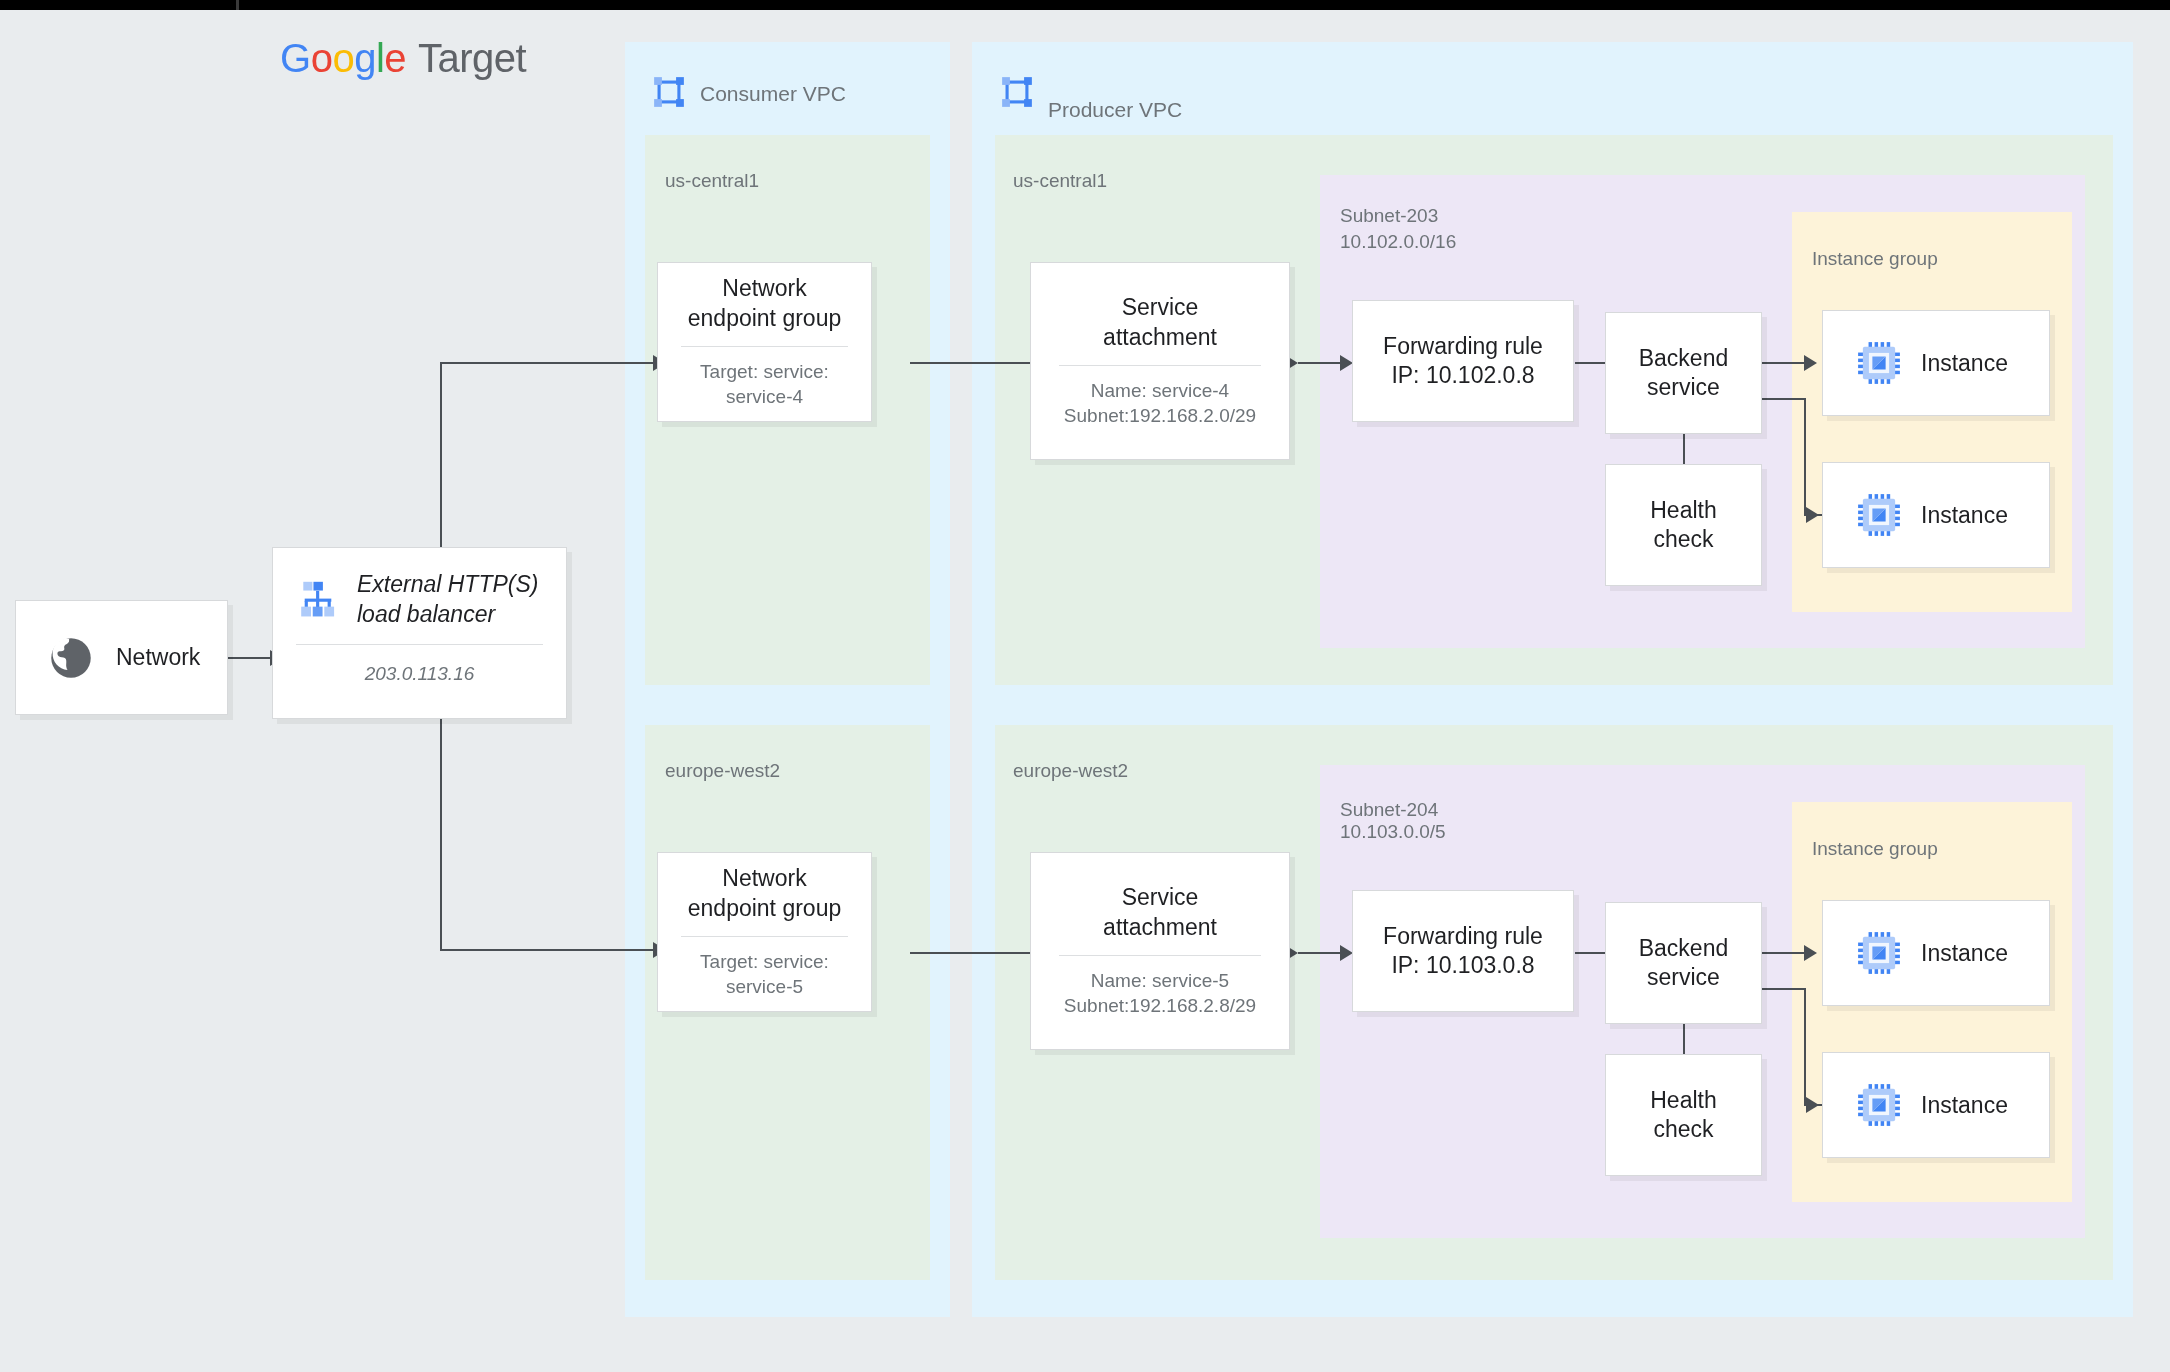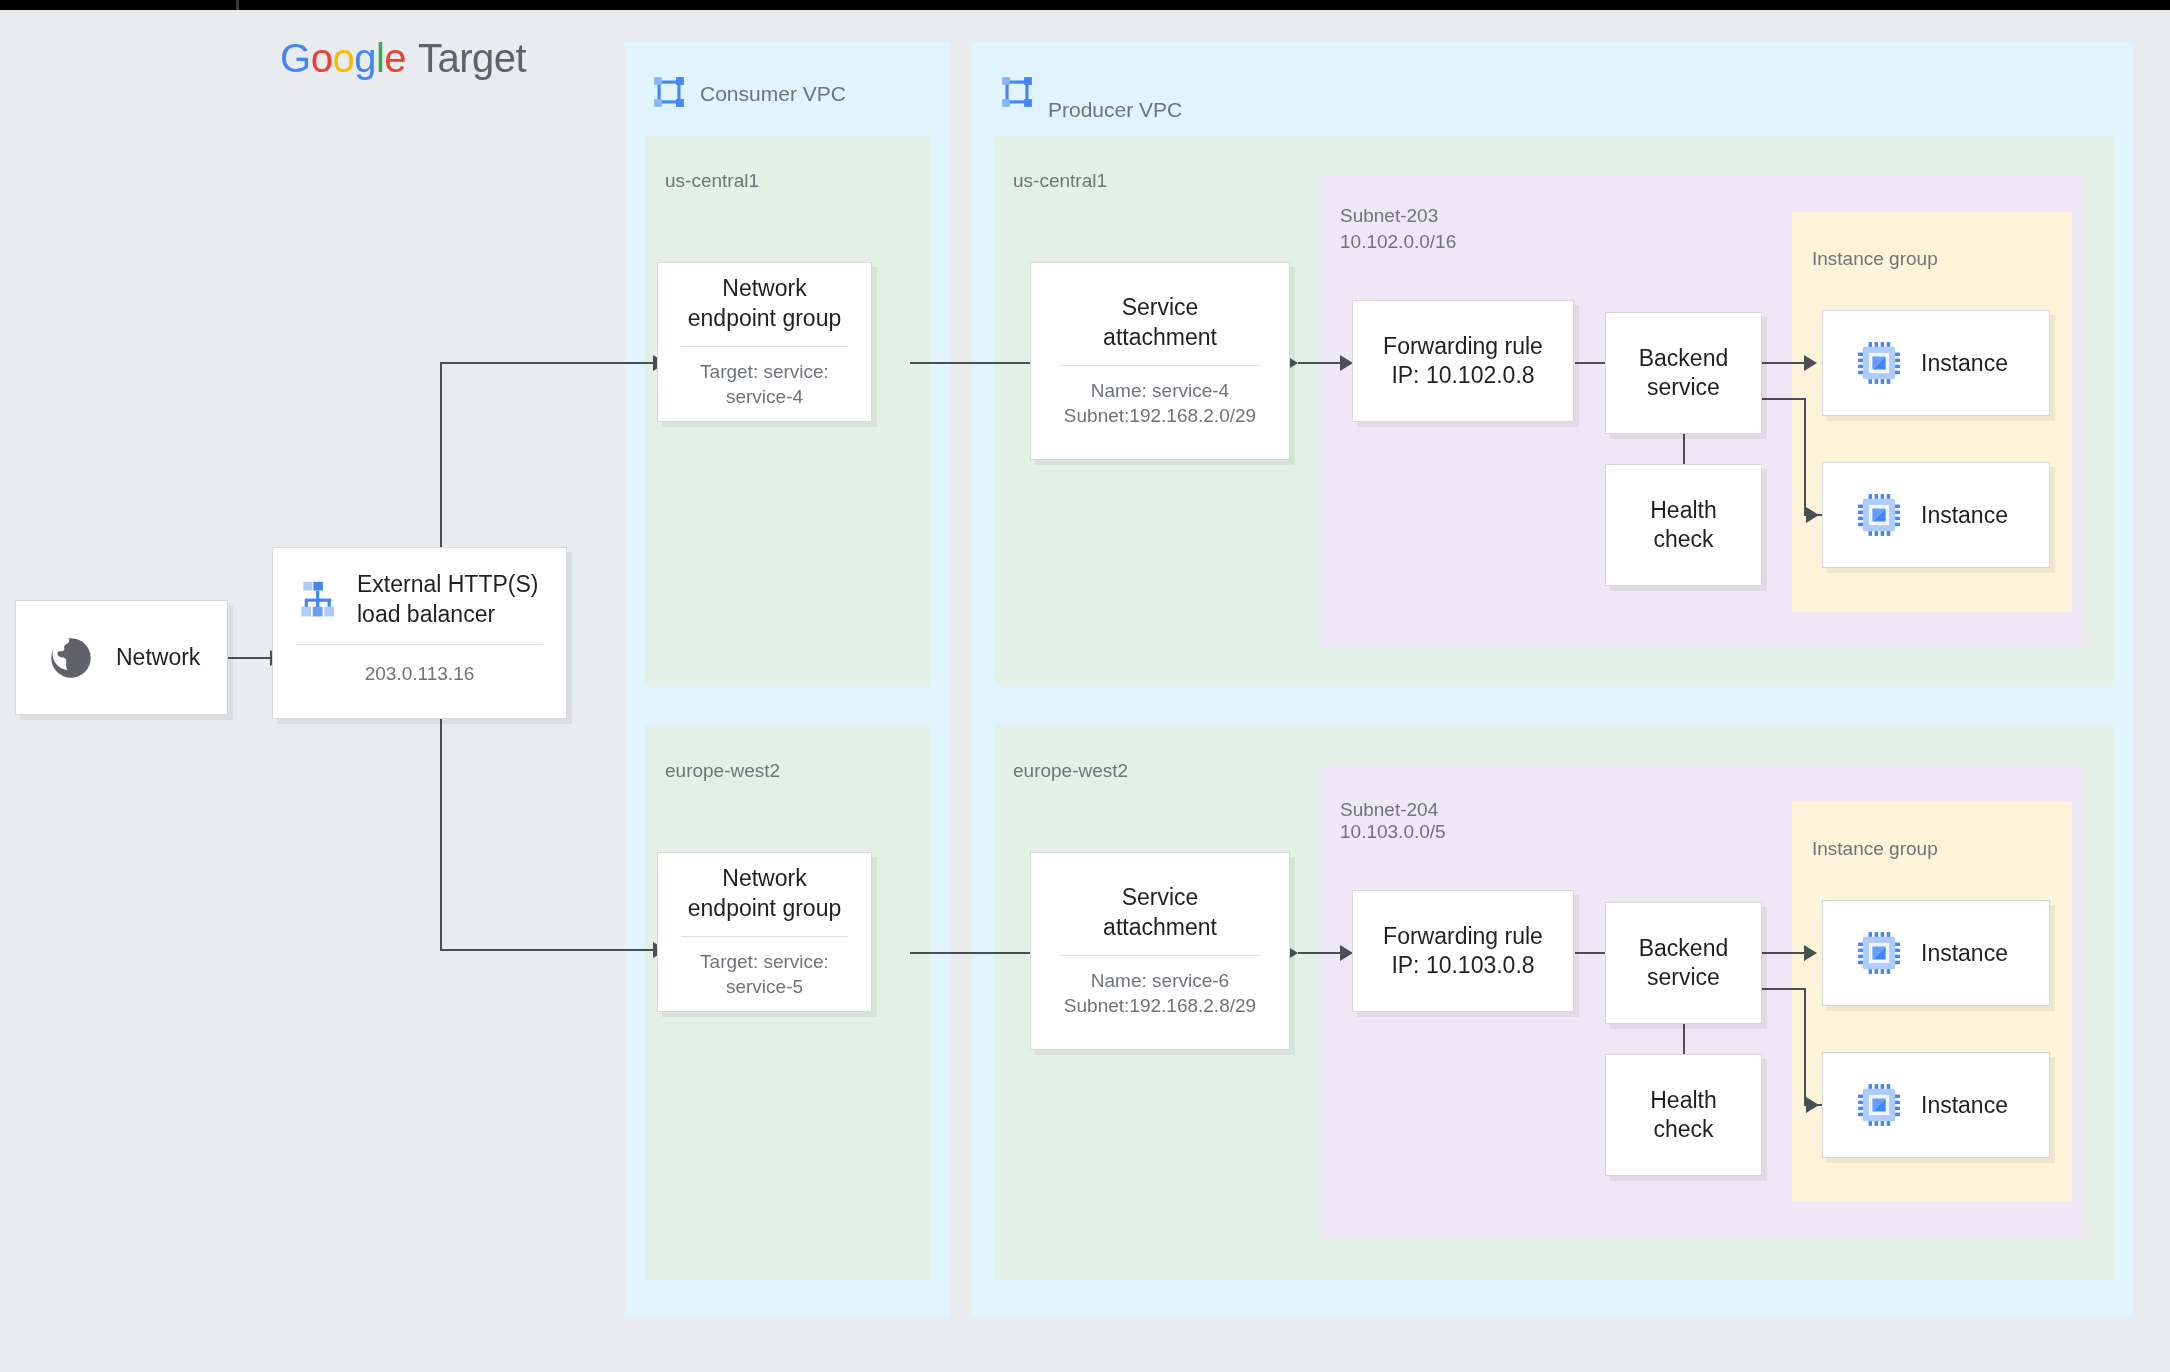--- a/index.html
+++ b/index.html
@@ -169,21 +169,21 @@
   <span style="margin-left:32px;display:flex;align-items:center;">
     <svg width="46" height="46" viewBox="0 0 24 24">
       <circle cx="12" cy="12" r="10.3" fill="#5F6368"></circle>
       <path d="M11 3.1c-.2 1.4-1.7 1.5-2.4 2.5-.6.9.4 1.6-.3 2.3-.8.8-2.2.2-3 .9-.7.6-.4 1.8.3 2.3.9.7 2.3.3 3.2.9.9.6.8 2 .7 3.1-.1 1 .1 2.1.6 3l.1.1c-4.6-.4-8.1-4.4-7.8-9 .2-3.4 2.6-6.2 5.8-7.1.9-.2 1.9-.2 2.8 0z" fill="#FFFFFF"></path>
       <path d="M18.6 6.2c-.9.3-1.9-.1-2.8.2-.9.3-1.3 1.4-.9 2.2.4.9 1.6.9 2.5 1.2.9.3 1.6 1.2 1.4 2.1-.2 1-1.3 1.4-2.1 1.9-.7.4-1.3 1.2-1.1 2 .2.6.9.9 1.2 1.5.2.5.1 1.1-.2 1.5 2.7-1.6 4.2-4.8 3.6-7.9-.3-1.8-1.3-3.4-2.7-4.5l1.1-.2z" fill="#FFFFFF" opacity="0"></path>
     </svg>
   </span>
   <span class="ilbl" style="margin-left:22px;">Network</span>
 </div>
 
-<div class="lbnode shadow" style="left:272px;top:547px;width:295px;height:172px;">
+<div class="lbnode shadow" style="left:272px;top:547px;width:295px;height:172px;font-style:italic;">
   <div class="lbhead">
     <span>
       <svg width="42" height="42" viewBox="0 0 24 24">
         <rect x="9.4" y="1.6" width="5.4" height="5" fill="#4285F4"></rect>
         <rect x="3.6" y="1.6" width="5.2" height="5" fill="#AECBFA"></rect>
         <rect x="10.9" y="6.8" width="1.8" height="4.6" fill="#4285F4"></rect>
         <rect x="4.4" y="11.2" width="15.2" height="1.8" fill="#4285F4"></rect>
         <rect x="4.4" y="12.6" width="1.8" height="3.4" fill="#4285F4"></rect>
         <rect x="10.9" y="12.6" width="1.8" height="3.4" fill="#4285F4"></rect>
         <rect x="17.5" y="12.6" width="1.8" height="3.4" fill="#4285F4"></rect>
@@ -295,21 +295,21 @@
 endpoint group</div>
   <div class="rule"></div>
   <div class="sub">Target: service:
 service-5</div>
 </div>
 
 <div class="node shadow" style="left:1030px;top:852px;width:260px;height:198px;">
   <div class="title">Service
 attachment</div>
   <div class="rule"></div>
-  <div class="sub">Name: service-6
+  <div class="sub">Name: service-5
 Subnet:192.168.2.8/29</div>
 </div>
 
 <div class="node shadow" style="left:1352px;top:890px;width:222px;height:122px;">
   <div class="title">Forwarding rule
 IP: 10.103.0.8</div>
 </div>
 
 <div class="node shadow" style="left:1605px;top:902px;width:157px;height:122px;">
   <div class="title">Backend

